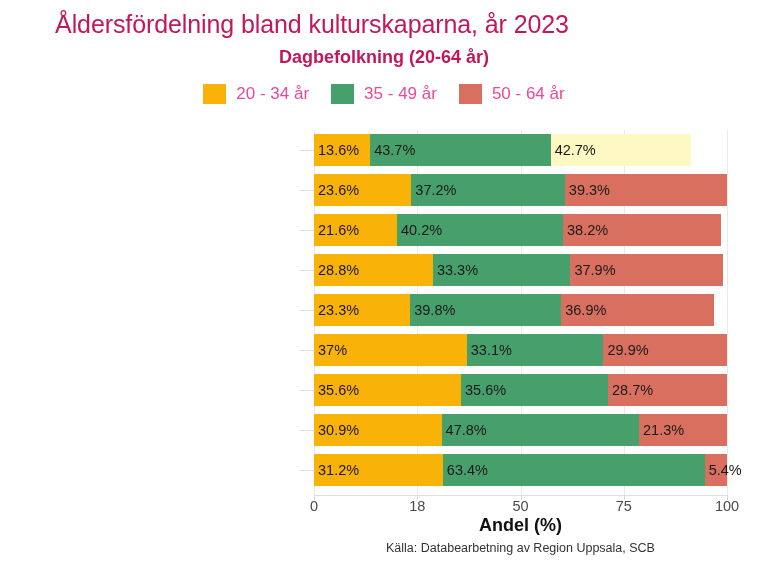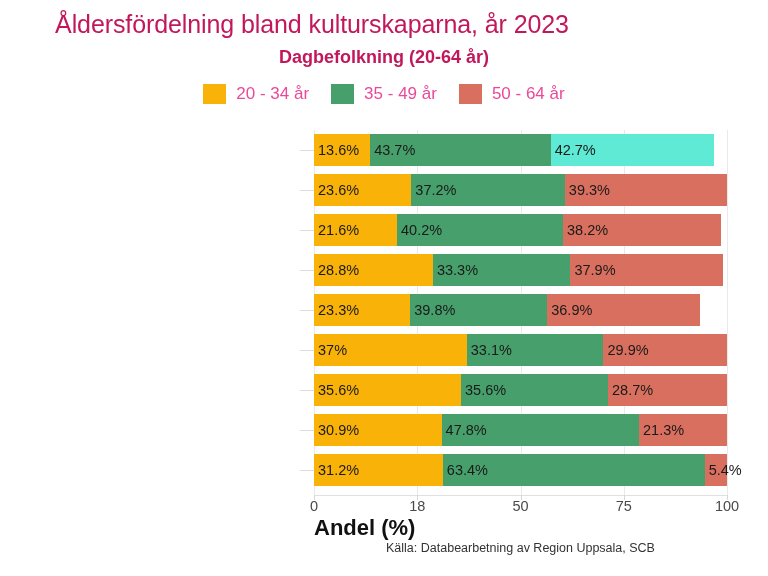--- a/index.html
+++ b/index.html
@@ -163,22 +163,22 @@
     width: 1px;
     height: 5px;
     background: #d8d8d8;
   }
 
   .xlabel {
     position: absolute;
     top: 515px;
     left: 314px;
     width: 413px;
-    text-align: left;
-    font-size: 22px;
+    text-align: center;
+    font-size: 18px;
     font-weight: bold;
     color: #111111;
     white-space: nowrap;
   }
 
   .source {
     position: absolute;
     top: 541px;
     left: 314px;
     width: 413px;
@@ -232,21 +232,21 @@
         <div class="gridline" style="left: 413px;"></div>
       </div>
     <div class="rows" id="rows">
         <div class="bar-row" style="top: 4px;">
           <div class="seg" style="width: 56.168px; background: rgb(249, 178, 8);">
             <span class="seg-label">13.6%</span>
           </div>
           <div class="seg" style="width: 180.481px; background: rgb(71, 160, 108);">
             <span class="seg-label">43.7%</span>
           </div>
-          <div class="seg" style="width: 163px; background: #5eead4; padding-left: 16px;">
+          <div class="seg" style="width: 140px; background: #fef9c3; padding-left: 16px;">
             <span class="seg-label">42.7%</span>
           </div>
         </div>
         <div class="bar-row" style="top: 44px;">
           <div class="seg" style="width: 97.468px; background: rgb(249, 178, 8); text-align: center;">
             <span class="seg-label">23.6%</span>
           </div>
           <div class="seg" style="width: 153.636px; background: rgb(71, 160, 108);">
             <span class="seg-label">37.2%</span>
           </div>
@@ -273,21 +273,21 @@
             <span class="seg-label">33.3%</span>
           </div>
           <div class="seg" style="width: 153px; background: rgb(217, 112, 95);">
             <span class="seg-label">37.9%</span>
           </div>
         </div>
         <div class="bar-row" style="top: 164px;">
           <div class="seg" style="width: 96.229px; background: rgb(249, 178, 8);">
             <span class="seg-label">23.3%</span>
           </div>
-          <div class="seg" style="width: 137px; background: rgb(71, 160, 108);">
+          <div class="seg" style="width: 151px; background: rgb(71, 160, 108);">
             <span class="seg-label">39.8%</span>
           </div>
           <div class="seg" style="width: 152.397px; background: rgb(217, 112, 95); text-align: center;">
             <span class="seg-label">36.9%</span>
           </div>
         </div>
         <div class="bar-row" style="top: 204px;">
           <div class="seg" style="width: 152.81px; background: rgb(249, 178, 8);">
             <span class="seg-label">37%</span>
           </div>

